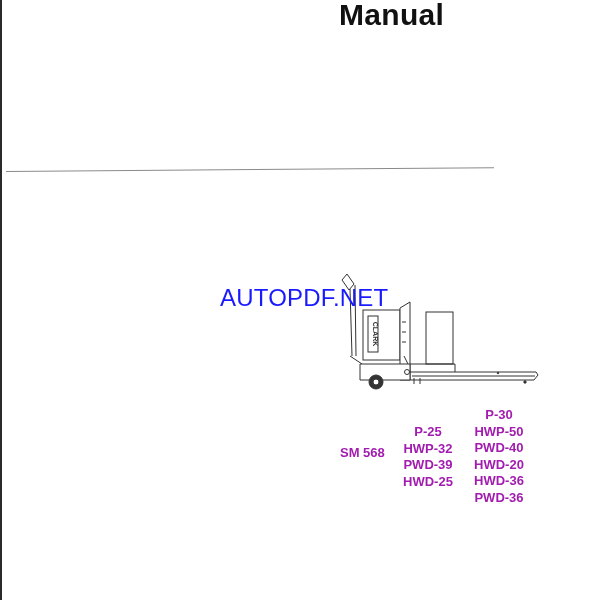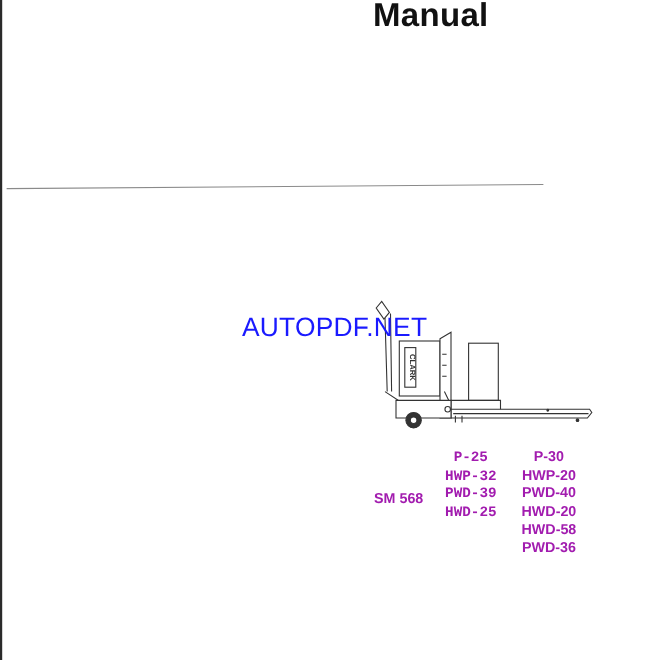--- a/index.html
+++ b/index.html
@@ -31,21 +31,21 @@
     .illustration {
       position: absolute; left: 340px; top: 272px; width: 200px; height: 120px;
     }
     .model-block {
       position: absolute;
       font-family: "Liberation Sans", sans-serif;
       font-weight: bold; font-size: 13px; color: #a21caf;
       line-height: 16.5px; text-align: center;
     }
     .sm-number { left: 340px; top: 445px; text-align: left; }
-    .col-25 { left: 400px; top: 408px; width: 56px; font-family: Liberation Mono, monospace; }
+    .col-25 { left: 400px; top: 424px; width: 56px; }
     .col-30 { left: 471px; top: 407px; width: 56px; }
     .model-block div { white-space: nowrap; }
   </style>
 </head>
 <body>
 
 <div class="left-bar"></div>
 
 <div class="title">Manual</div>
 
@@ -89,18 +89,18 @@
 
 <div class="model-block col-25">
   <div>P-25</div>
   <div>HWP-32</div>
   <div>PWD-39</div>
   <div>HWD-25</div>
 </div>
 
 <div class="model-block col-30">
   <div>P-30</div>
-  <div>HWP-20</div>
+  <div>HWP-50</div>
   <div>PWD-40</div>
   <div>HWD-20</div>
-  <div>HWD-58</div>
+  <div>HWD-36</div>
   <div>PWD-36</div>
 </div>
 
 </body></html>

